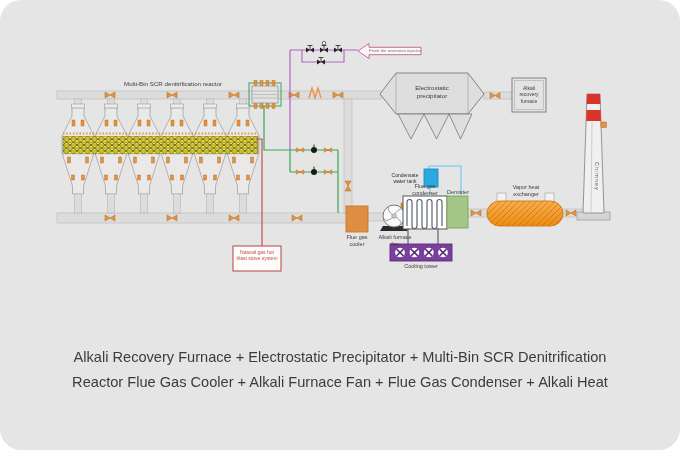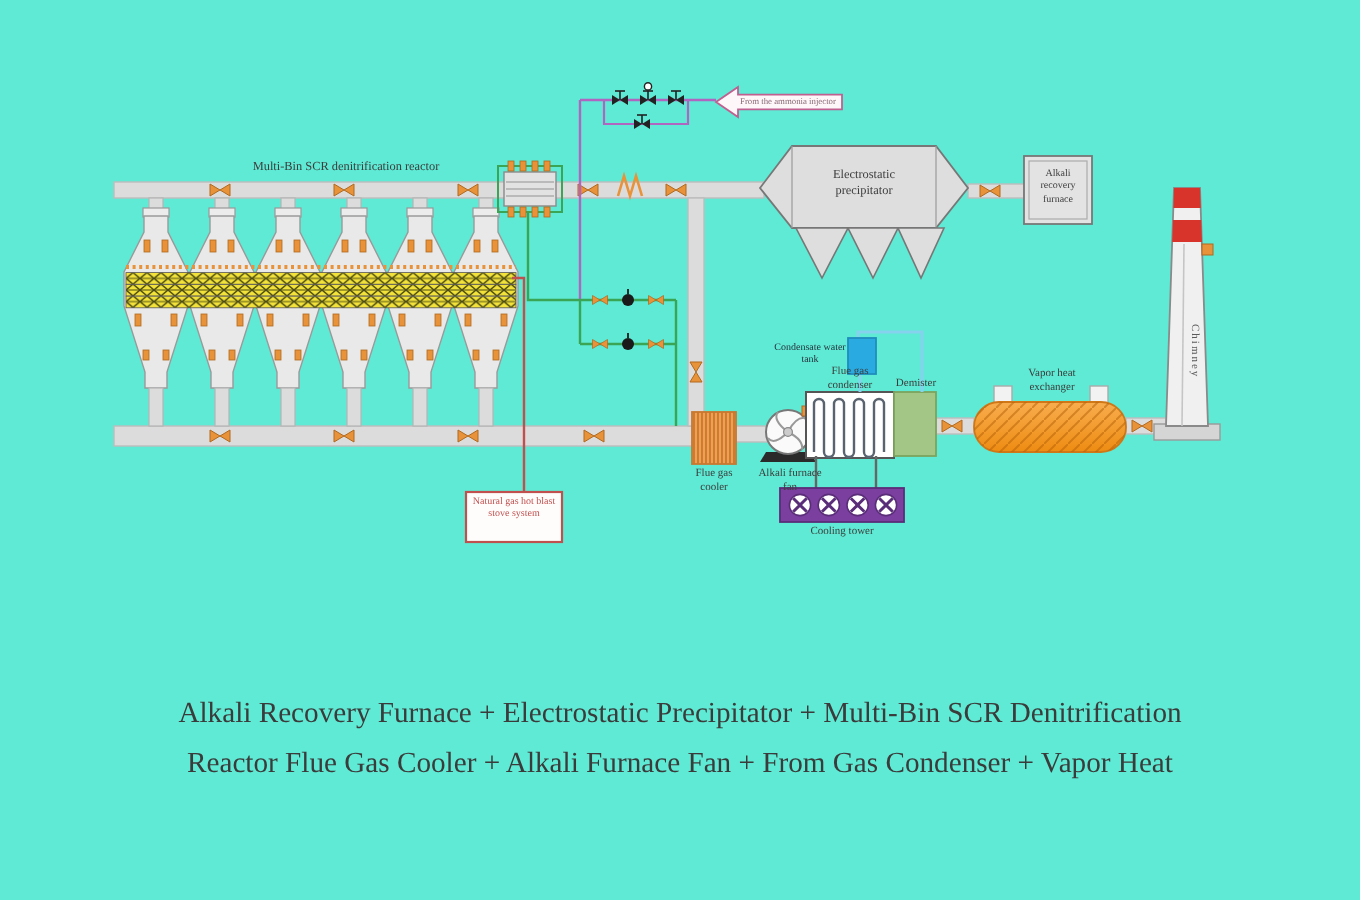--- a/index.html
+++ b/index.html
@@ -1,17 +1,17 @@
 <!DOCTYPE html>
 <html><head>
 <meta charset="utf-8">
 <style>
   html,body{margin:0;padding:0;background:#fff;}
-  #stage{position:relative;width:680px;height:450px;background:#5eead4;overflow:hidden;
-         font-family:Liberation Serif, serif;}
+  #stage{position:relative;width:680px;height:450px;background:#e5e5e5;overflow:hidden;
+         font-family:Liberation Sans, sans-serif;border-radius:21px;}
   svg{position:absolute;left:0;top:0;}
   .lbl{position:absolute;color:#3d3d3d;text-align:center;line-height:1.25;}
   .lbl.tiny{font-size:5px;}
   .lbl.sm{font-size:5.5px;}
   .lbl.md{font-size:6.2px;}
   .red{color:#c0504d;}
   .navy{color:#26323e;}
   .muted{color:#8a6a75;}
   #chimney-label{writing-mode:vertical-rl;letter-spacing:1px;color:#5a5a5a;}
   #caption{position:absolute;left:0;top:345px;width:680px;text-align:center;
@@ -246,16 +246,16 @@
 <div class="lbl sm" style="left:444px;top:189px;width:28px;">Demister</div>
 
 <div class="lbl sm" style="left:391px;top:263px;width:60px;">Cooling tower</div>
 
 <div class="lbl sm" style="left:505px;top:184px;width:42px;">Vapor heat exchanger</div>
 
 <div class="lbl sm" id="chimney-label" style="left:588px;top:150px;width:12px;height:52px;">Chimney</div>
 
 <div id="caption">
   <span class="cap-line">Alkali Recovery Furnace + Electrostatic Precipitator + Multi-Bin SCR Denitrification</span>
-  <span class="cap-line">Reactor Flue Gas Cooler + Alkali Furnace Fan + From Gas Condenser + Vapor Heat</span>
+  <span class="cap-line">Reactor Flue Gas Cooler + Alkali Furnace Fan + Flue Gas Condenser + Alkali Heat</span>
 </div>
 
 </div>
 
 </body></html>

